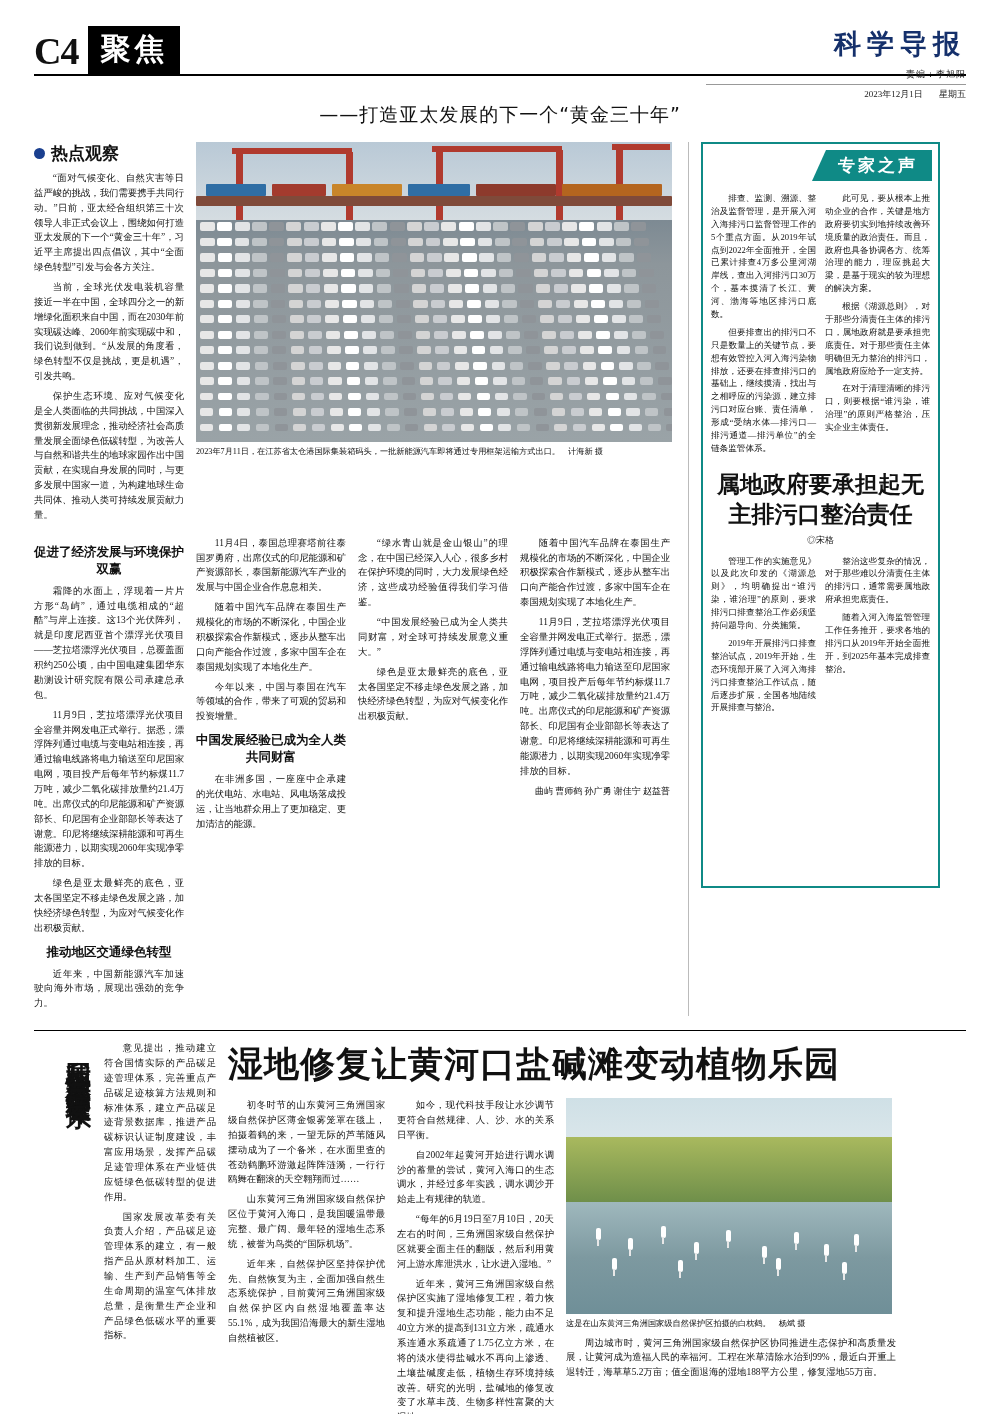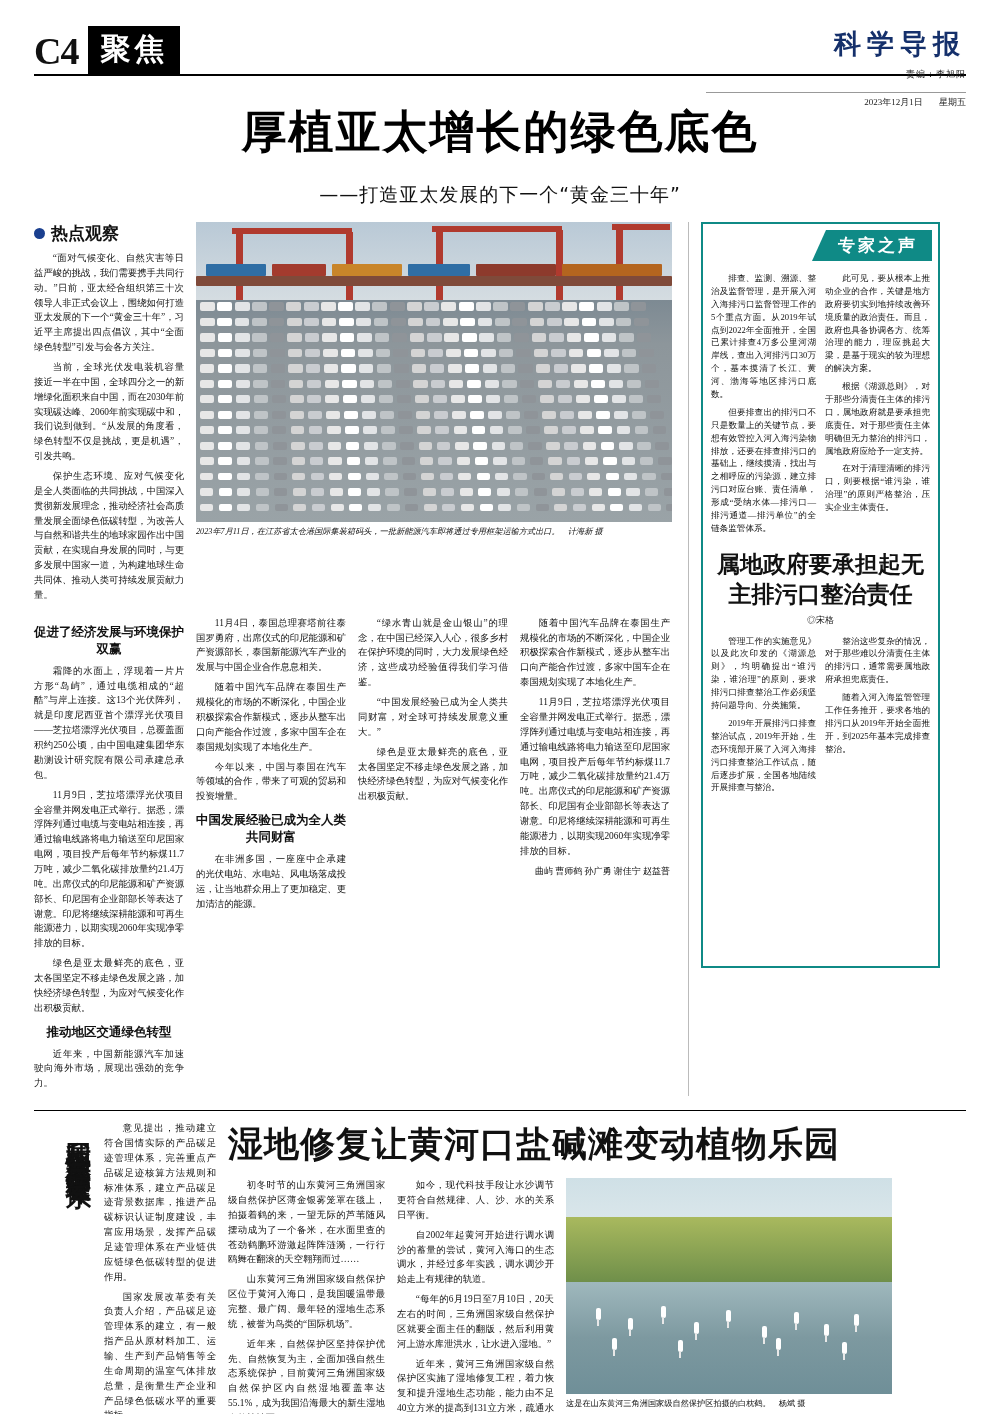--- a/index.html
+++ b/index.html
@@ -22,21 +22,21 @@
     background:#000; color:#fff; font-size:30px; font-weight:bold;
     padding:3px 12px 6px 12px; letter-spacing:4px;
     font-family:"DejaVu Sans", sans-serif;
   }
   .mast-right { text-align:right; min-width:260px; }
   .paper-name {
     font-size:27px; font-weight:bold; letter-spacing:6px; color:#15306b;
     font-family:"DejaVu Serif", serif;
   }
   .mast-meta { margin-top:6px; font-size:9px; color:#222; }
-  .mast-meta .row1 { border-bottom:1px solid #999; padding-bottom:11px; margin-bottom:3px; letter-spacing:1px;}
+  .mast-meta .row1 { border-bottom:1px solid #999; padding-bottom:3px; margin-bottom:3px; letter-spacing:1px;}
   .mast-meta .row2 span { margin-left:14px; }
   .mast-rule { border-top:2px solid #000; margin-top:4px; }
 
   
   .headline-wrap { text-align:center; margin-top:26px; }
   .headline {
     font-size:45px; font-weight:bold; letter-spacing:2px;
     font-family:"DejaVu Sans", sans-serif; color:#000;
   }
   .subheadline { font-size:19px; margin-top:20px; letter-spacing:1px; font-family:"DejaVu Sans", sans-serif;}
@@ -46,21 +46,21 @@
   .left-block { width:640px; }
   .right-block { width:252px; border-left:1px solid #bbb; padding-left:12px; }
 
   
   .hot-tag { display:flex; align-items:center; gap:6px; margin-bottom:6px; }
   .hot-dot { width:11px; height:11px; border-radius:50%; background:#1a3f8f; display:inline-block; }
   .hot-text { font-size:17px; font-weight:bold; font-family:"DejaVu Sans", sans-serif; }
 
   .top-row { display:flex; gap:12px; }
   .col-narrow { width:150px; }
-  .photo-col { width:476px;font-style:italic; }
+  .photo-col { width:476px; }
 
   .body-text { font-size:9.4px; line-height:1.58; text-align:justify; color:#111; }
   .body-text p { margin:0 0 5px 0; text-indent:2em; }
 
   .photo {
     width:100%; height:300px; position:relative; overflow:hidden;
     background:linear-gradient(#9fb6c9,#c2ccd4);
   }
   .caption { font-size:8.2px; margin-top:4px; line-height:1.4; }
   .quad { display:flex; gap:12px; margin-top:8px; }
@@ -135,21 +135,20 @@
         <div class="row2">
           <span>2023年12月1日</span>
           <span>星期五</span>
         </div>
       </div>
     </div>
   </div>
   <div class="mast-rule"></div>
 
   <div class="headline-wrap">
-    <div class="headline">厚植亚太增长的绿色底色</div>
     <div class="subheadline">——打造亚太发展的下一个“黄金三十年”</div>
   </div>
 
   <div class="main-area">
 
     <div class="left-block">
 
       <div class="top-row">
         <div class="col-narrow">
           <div class="hot-tag">

